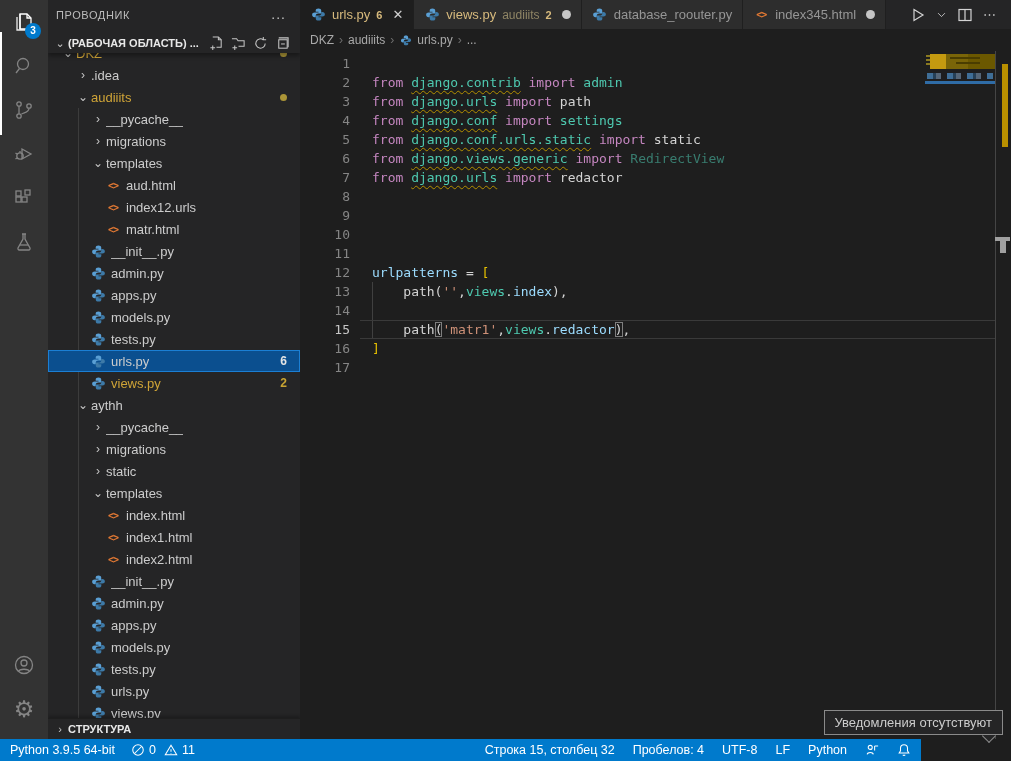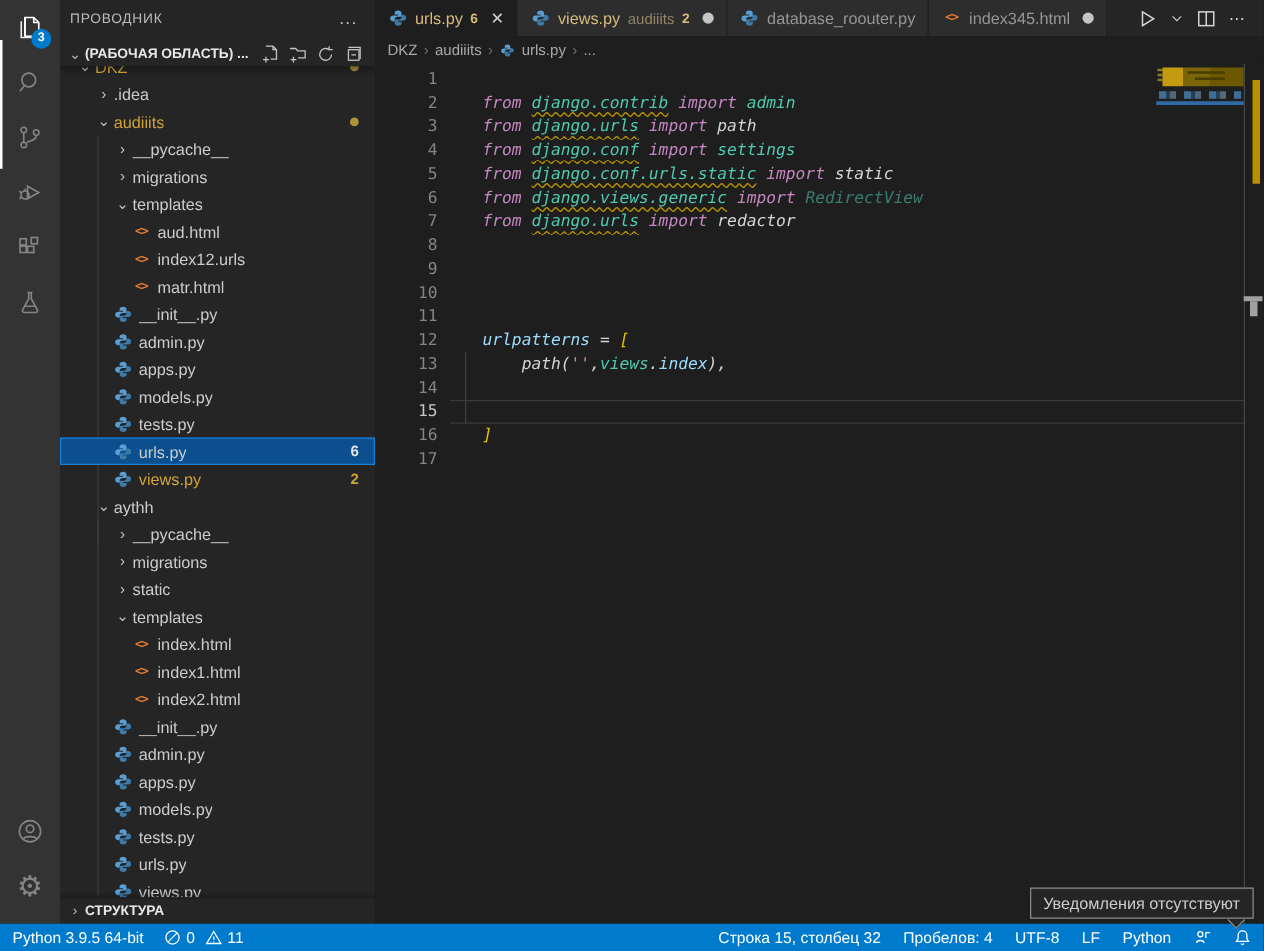--- a/index.html
+++ b/index.html
@@ -63,21 +63,21 @@
      padding-left:10px; font-size:12px; color:#a9a9a9; gap:5px; background:#1e1e1e;}
   .breadcrumb .sep { color:#6e6e6e; font-size:12px;}
   .breadcrumb .ficon { width:14px; height:14px; display:inline-flex;}
 
   .codepane { position:absolute; left:0; top:51px; width:711px; height:688px; font-family:"DejaVu Sans Mono",monospace;
      font-size:13px; line-height:19px; }
   .codelines { position:absolute; left:0; top:3px; width:625px;}
   .cline { height:19px; white-space:pre; display:flex;}
   .cline .ln { width:50px; text-align:right; color:#858585; flex:0 0 50px;}
   .cline.cur .ln { color:#c6c6c6;}
-  .cline .lc { margin-left:36px;font-style:italic; }
+  .cline .lc { margin-left:22px; }
   .tk-kw { color:#c586c0;} .tk-teal { color:#4ec9b0;} .tk-fadeteal { color:rgba(78,201,176,.55);}
   .tk-pl { color:#d4d4d4;} .tk-blue { color:#9cdcfe;} .tk-str { color:#ce9178;} .tk-gold { color:#e7c100;}
   .tk-sq { text-decoration:underline wavy #b38f00 1px; text-underline-offset:3px; text-decoration-skip-ink:none;}
   .tk-box { outline:1px solid #7e7e7e; outline-offset:-1px;}
   .cur-line-border { position:absolute; left:60px; width:635px; height:19px; top:269px;
      border-top:1px solid #3a3a3a; border-bottom:1px solid #3a3a3a; pointer-events:none;}
   .code-indent-guide { position:absolute; left:72px; top:231px; width:1px; height:57px; background:#404040;}
 
   
   .minimap { position:absolute; left:625px; top:0; width:70px; height:688px;}
@@ -88,21 +88,21 @@
   .mm-marks div { height:2px; margin-bottom:2px; background:#8a7a20;}
   .mm-blue-specks { position:absolute; left:2px; top:22px; width:66px; height:6px;
      background:repeating-linear-gradient(90deg,#3f6e96 0 6px,#254057 6px 9px,#567 9px 14px,#1e1e1e 14px 20px);}
   .mm-blue-line { position:absolute; left:0; top:30px; width:70px; height:3px; background:#2f6ca6;}
   .ruler-sep { position:absolute; left:695px; top:0; width:1px; height:688px; background:#454545;}
   .ov-warn { position:absolute; left:702px; top:13px; width:6px; height:83px; background:#b99000;}
   .ov-cursor-h { position:absolute; left:695px; top:186px; width:15px; height:4px; background:#a0a0a0;}
   .ov-cursor-v { position:absolute; left:700px; top:190px; width:6px; height:12px; background:#a0a0a0;}
 
   
-  .statusbar { position:absolute; left:0; bottom:0; width:1011px; height:22px; background:#007acc; color:#ffffff;
+  .statusbar { position:absolute; left:0; bottom:0; width:921px; height:22px; background:#007acc; color:#ffffff;
      display:flex; align-items:center; font-size:12.5px; z-index:6;}
   .sb-left { display:flex; align-items:center; gap:16px; padding-left:10px;}
   .sb-right { margin-left:auto; display:flex; align-items:center; gap:18px; padding-right:10px;}
   .sb-item { display:flex; align-items:center; gap:4px; cursor:pointer;}
   .sb-item svg { width:14px; height:14px; stroke:#fff; fill:none; stroke-width:1.2;}
 
   
   .notif-tip { position:absolute; right:8px; bottom:26px; background:#252526; border:1px solid #8a8a8a;
      color:#cccccc; font-size:13px; padding:4px 10px; z-index:10; white-space:nowrap;}
   .notif-notch { position:absolute; right:17px; bottom:20px; width:10px; height:10px; background:#252526;
@@ -513,21 +513,21 @@
           <div class="cline"><span class="ln">5</span><span class="lc"><span class="tk-kw">from </span><span class="tk-teal tk-sq">django.conf.urls.static</span><span class="tk-pl"> </span><span class="tk-kw">import</span><span class="tk-pl"> </span><span class="tk-pl">static</span></span></div>
           <div class="cline"><span class="ln">6</span><span class="lc"><span class="tk-kw">from </span><span class="tk-teal tk-sq">django.views.generic</span><span class="tk-pl"> </span><span class="tk-kw">import</span><span class="tk-fadeteal"> RedirectView</span></span></div>
           <div class="cline"><span class="ln">7</span><span class="lc"><span class="tk-kw">from </span><span class="tk-teal tk-sq">django.urls</span><span class="tk-pl"> </span><span class="tk-kw">import</span><span class="tk-pl"> </span><span class="tk-pl">redactor</span></span></div>
           <div class="cline"><span class="ln">8</span></div>
           <div class="cline"><span class="ln">9</span><span class="lc"></span></div>
           <div class="cline"><span class="ln">10</span><span class="lc"></span></div>
           <div class="cline"><span class="ln">11</span><span class="lc"></span></div>
           <div class="cline"><span class="ln">12</span><span class="lc"><span class="tk-blue">urlpatterns</span><span class="tk-pl"> = </span><span class="tk-gold">[</span></span></div>
           <div class="cline"><span class="ln">13</span><span class="lc"><span class="tk-pl">    path(</span><span class="tk-str">''</span><span class="tk-pl">,</span><span class="tk-teal">views</span><span class="tk-pl">.</span><span class="tk-blue">index</span><span class="tk-pl">),</span></span></div>
           <div class="cline"><span class="ln">14</span></div>
-          <div class="cline cur"><span class="ln">15</span></div>
+          <div class="cline cur"><span class="ln">15</span><span class="lc"><span class="tk-pl">    path</span><span class="tk-pl tk-box">(</span><span class="tk-str">'matr1'</span><span class="tk-pl">,</span><span class="tk-teal">views</span><span class="tk-pl">.</span><span class="tk-blue">redactor</span><span class="tk-pl tk-box">)</span><span class="tk-pl">,</span></span></div>
           <div class="cline"><span class="ln">16</span><span class="lc"><span class="tk-gold">]</span></span></div>
           <div class="cline"><span class="ln">17</span><span class="lc"></span></div>
         </div>
 
       <div class="minimap">
         <div class="mm-marks">
             <div></div>
             <div></div>
             <div></div>
           </div>

